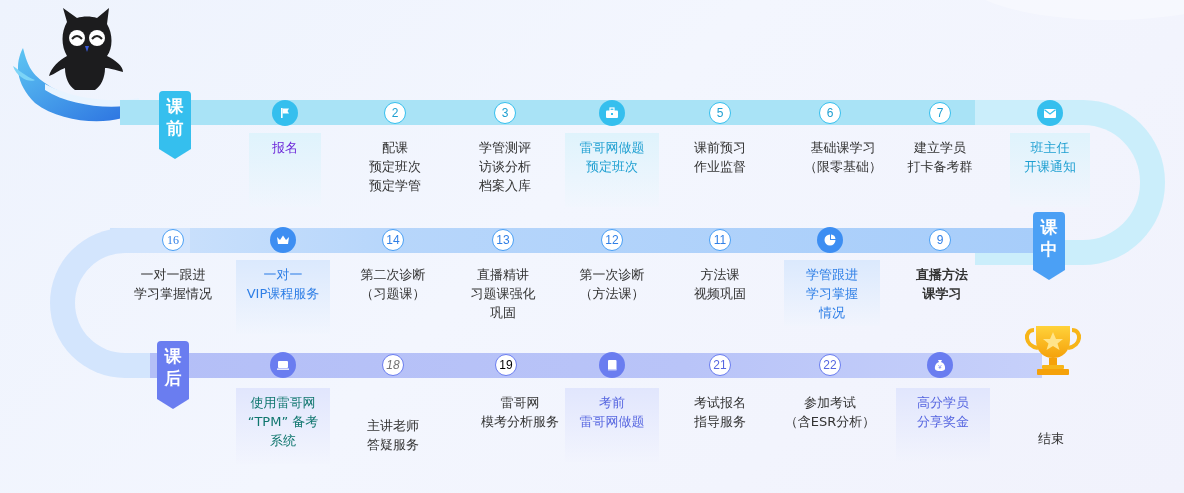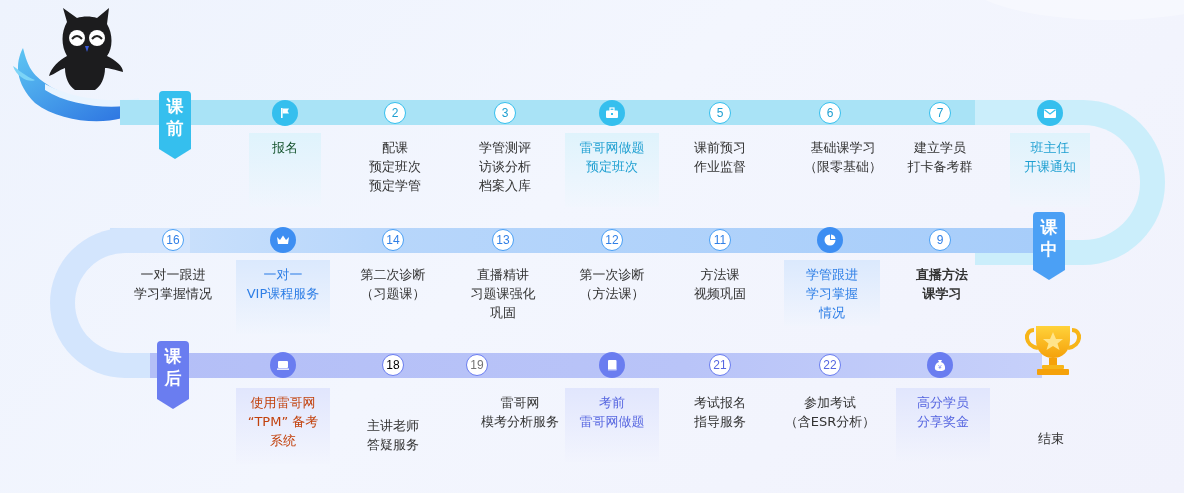--- a/index.html
+++ b/index.html
@@ -92,21 +92,21 @@
 <div class="node" style="left:720px;top:113px;border-color:#35bfee;color:#1e9fd1;">5</div>
 <div class="node" style="left:830px;top:113px;border-color:#35bfee;color:#1e9fd1;">6</div>
 <div class="node" style="left:940px;top:113px;border-color:#35bfee;color:#1e9fd1;">7</div>
 <div class="node icon" style="left:1050px;top:113px;background:#35bfee;">
   <svg width="14" height="11" viewBox="0 0 14 11">
       <rect x="1" y="1" width="12" height="9" rx="1" fill="#fff"></rect>
       <path d="M1.5 1.8 L7 6 L12.5 1.8" stroke="#35bfee" stroke-width="1.3" fill="none"></path>
     </svg>
 </div>
 
-<div class="label" style="left:285px;top:138px;color:#14532d;">
+<div class="label" style="left:285px;top:138px;color:#6d28d9;">
     <div>报名</div>
   </div>
 <div class="label" style="left:395px;top:138px;">
     <div>配课</div>
     <div>预定班次</div>
     <div>预定学管</div>
   </div>
 <div class="label" style="left:505px;top:138px;">
     <div>学管测评</div>
     <div>访谈分析</div>
@@ -129,21 +129,21 @@
     <div>打卡备考群</div>
   </div>
 <div class="label" style="left:1050px;top:138px;color:#1e9fd1;">
     <div>班主任</div>
     <div>开课通知</div>
   </div>
 
 <div class="hl" style="left:283px;top:260px;background:linear-gradient(180deg,#dbe9fd,rgba(239,245,253,0.3));"></div>
 <div class="hl" style="left:832px;top:260px;width:96px;height:66px;background:linear-gradient(180deg,#dbe9fd,rgba(239,245,253,0.3));"></div>
 
-<div class="node" style="left:173px;top:240px;border-color:#4ba0f5;color:#2f7fe6;">16</div>
+<div class="node" style="left:173px;top:240px;border-color:#4ba0f5;color:#2f7fe6;font-family:Liberation Serif, serif;">16</div>
 <div class="node icon" style="left:283px;top:240px;background:#3d8ef2;">
   <svg width="14" height="12" viewBox="0 0 14 12">
       <path d="M1 3 L4 6 L7 1.5 L10 6 L13 3 L12 10 H2Z" fill="#fff"></path>
     </svg>
 </div>
 <div class="node" style="left:393px;top:240px;border-color:#4ba0f5;color:#2f7fe6;">14</div>
 <div class="node" style="left:503px;top:240px;border-color:#4ba0f5;color:#2f7fe6;">13</div>
 <div class="node" style="left:612px;top:240px;border-color:#4ba0f5;color:#2f7fe6;">12</div>
 <div class="node" style="left:720px;top:240px;border-color:#4ba0f5;color:#2f7fe6;">11</div>
 <div class="node icon" style="left:830px;top:240px;background:#3d8ef2;">
@@ -192,38 +192,38 @@
 <div class="hl" style="left:283px;top:388px;height:76px;background:linear-gradient(180deg,#e1e6fd,rgba(241,243,253,0.3));"></div>
 <div class="hl" style="left:612px;top:388px;background:linear-gradient(180deg,#e1e6fd,rgba(241,243,253,0.3));"></div>
 <div class="hl" style="left:943px;top:388px;background:linear-gradient(180deg,#e1e6fd,rgba(241,243,253,0.3));"></div>
 
 <div class="node icon" style="left:283px;top:365px;background:#6a7df0;">
   <svg width="14" height="12" viewBox="0 0 14 12">
       <rect x="2" y="2" width="10" height="7" rx="1" fill="#fff"></rect>
       <rect x="1" y="9.5" width="12" height="1.3" fill="#fff"></rect>
     </svg>
 </div>
-<div class="node" style="left:393px;top:365px;border-color:#6a7df0;color:#000000;">18</div>
-<div class="node" style="left:477px;top:365px;border-color:#6a7df0;color:#737373;">19</div>
+<div class="node" style="left:393px;top:365px;border-color:#6a7df0;color:#737373;font-style:italic;">18</div>
+<div class="node" style="left:506px;top:365px;border-color:#6a7df0;color:#000000;">19</div>
 <div class="node icon" style="left:612px;top:365px;background:#6a7df0;">
   <svg width="12" height="13" viewBox="0 0 12 13">
       <rect x="2" y="1" width="8.5" height="10" rx="1" fill="#fff"></rect>
       <rect x="2" y="10" width="8.5" height="1.5" fill="#c9d0fa"></rect>
     </svg>
 </div>
 <div class="node" style="left:720px;top:365px;border-color:#6a7df0;color:#5666e0;">21</div>
 <div class="node" style="left:830px;top:365px;border-color:#6a7df0;color:#5666e0;">22</div>
 <div class="node icon" style="left:940px;top:365px;background:#6a7df0;">
   <svg width="14" height="14" viewBox="0 0 14 14">
       <path d="M5 2 H9 L8 4 C11 5 12.5 8 12 11 C11.5 12.5 10 13 7 13 C4 13 2.5 12.5 2 11 C1.5 8 3 5 6 4Z" fill="#fff"></path>
       <text x="7" y="11" font-size="6" text-anchor="middle" fill="#6a7df0" font-family="Liberation Sans, sans-serif">¥</text>
     </svg>
 </div>
 
-<div class="label" style="left:283px;top:393px;color:#c2410c;text-align:center;">
+<div class="label" style="left:283px;top:393px;color:#0f766e;text-align:center;">
     <div>使用雷哥网</div>
     <div>“TPM” 备考</div>
     <div>系统</div>
   </div>
 <div class="label" style="left:393px;top:416px;">
     <div>主讲老师</div>
     <div>答疑服务</div>
   </div>
 <div class="label" style="left:520px;top:393px;">
     <div>雷哥网</div>

